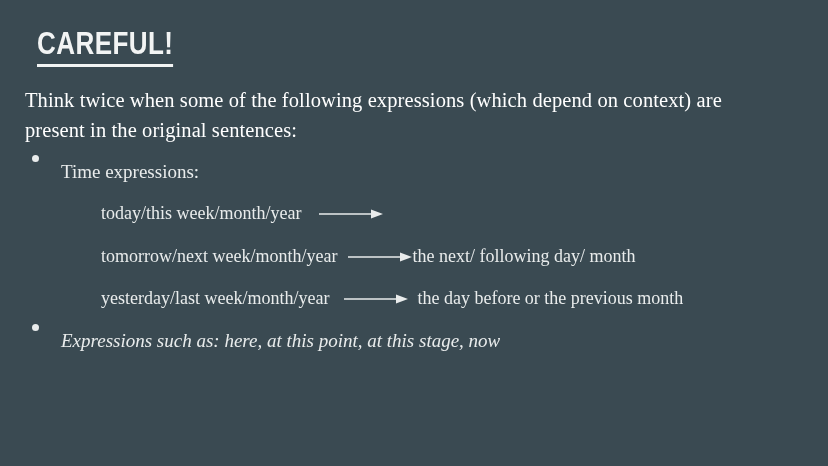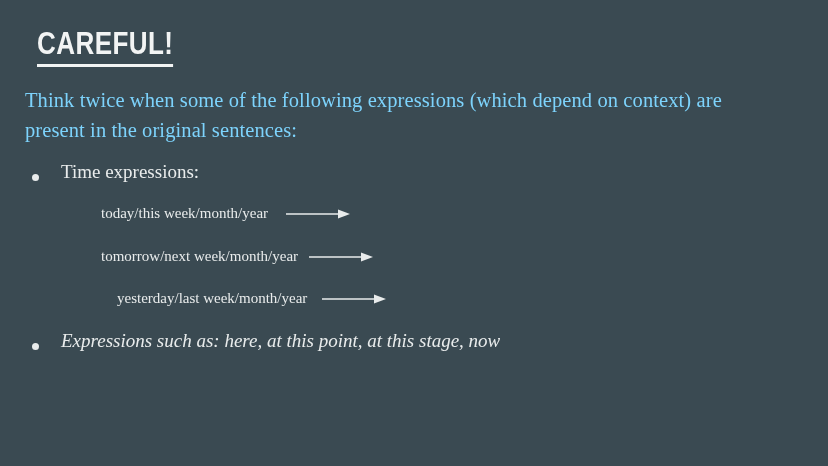--- a/index.html
+++ b/index.html
@@ -44,29 +44,29 @@
   }
 
   
   .intro {
     position: absolute;
     left: 25px;
     top: 85px;
     width: 760px;
     font-size: 20.5px;
     line-height: 30px;
-    color: #7dd3fc;
+    color: #ffffff;
     letter-spacing: 0.1px;
   }
 
   
   .bullet-row {
     position: absolute;
     display: flex;
-    align-items: flex-end;
+    align-items: flex-start;
     color: #e9ecec;
     font-size: 19px;
     line-height: 26px;
     white-space: nowrap;
   }
   .bullet-row.b1 { left: 32px; top: 159px; }
   .bullet-row.b2 { left: 32px; top: 328px; font-style: italic; }
 
   .dot {
     display: inline-block;
@@ -88,24 +88,24 @@
   .map-row {
     position: absolute;
     display: flex;
     align-items: center;
     color: #e9ecec;
     white-space: nowrap;
     font-size: 19px;
   }
   .map-row.r1 { left: 101px; top: 200px; }
   .map-row.r2 { left: 101px; top: 243px; text-align: center; }
-  .map-row.r3 { left: 117px; top: 285px; align-items: center; }
+  .map-row.r3 { left: 101px; top: 285px; align-items: center; }
 
   .map-src, .map-dst {
-    font-size: 15px;
+    font-size: 18px;
     line-height: 26px;
     color: #e9ecec;
   }
 
   .arrow {
     display: inline-flex;
     align-items: center;
     flex: none;
     position: relative;
     top: 1px;
@@ -144,30 +144,32 @@
   </div>
 
   <div class="map-row r2">
     <span class="map-src">tomorrow/next week/month/year</span>
     <span class="arrow">
       <svg width="64" height="12" viewBox="0 0 64 12" aria-hidden="true">
         <line x1="0" y1="6" x2="54" y2="6" stroke="#e9ecec" stroke-width="1.6"></line>
         <polygon points="52,1.5 64,6 52,10.5" fill="#e9ecec"></polygon>
       </svg>
     </span>
+    <span class="map-dst">the next/ following day/ month</span>
   </div>
 
   <div class="map-row r3">
     <span class="map-src">yesterday/last week/month/year</span>
     <span class="arrow">
       <svg width="64" height="12" viewBox="0 0 64 12" aria-hidden="true">
         <line x1="0" y1="6" x2="54" y2="6" stroke="#e9ecec" stroke-width="1.6"></line>
         <polygon points="52,1.5 64,6 52,10.5" fill="#e9ecec"></polygon>
       </svg>
     </span>
+    <span class="map-dst">the day before or the previous month</span>
   </div>
 
   <div class="bullet-row b2">
     <span class="dot"></span>
     <span class="bullet-label">Expressions such as: here, at this point, at this stage, now</span>
   </div>
 
 </div>
 
 </body></html>

